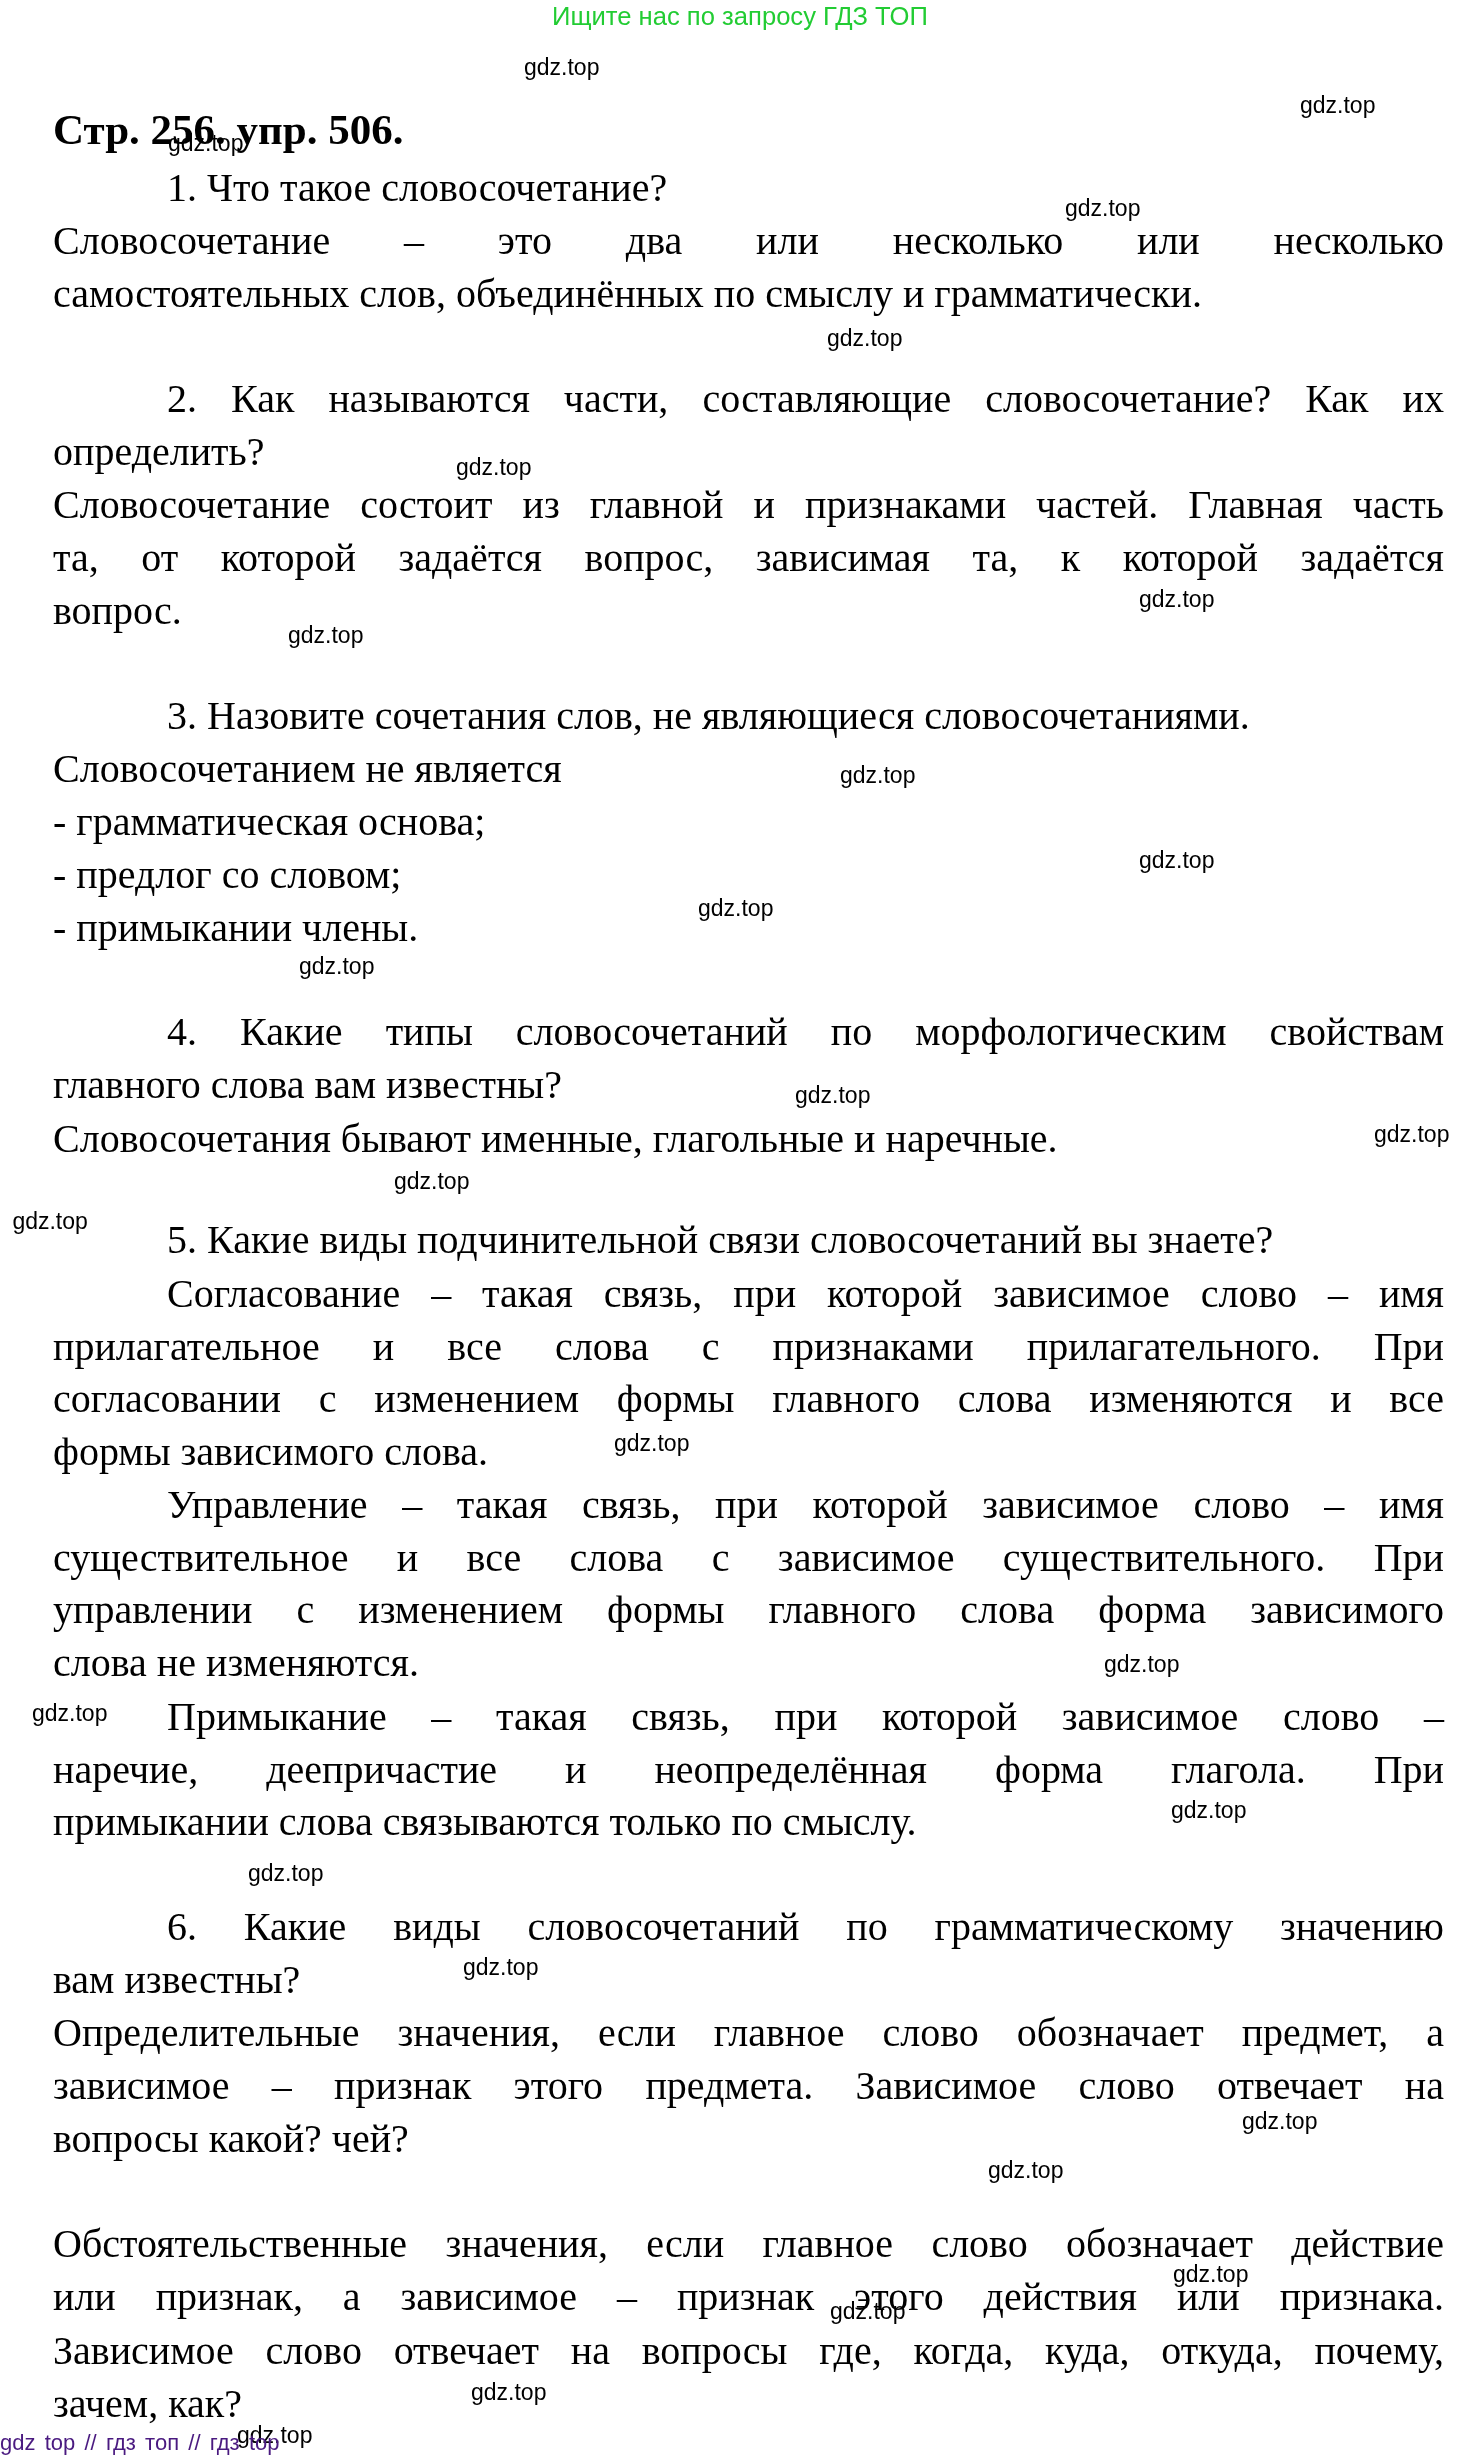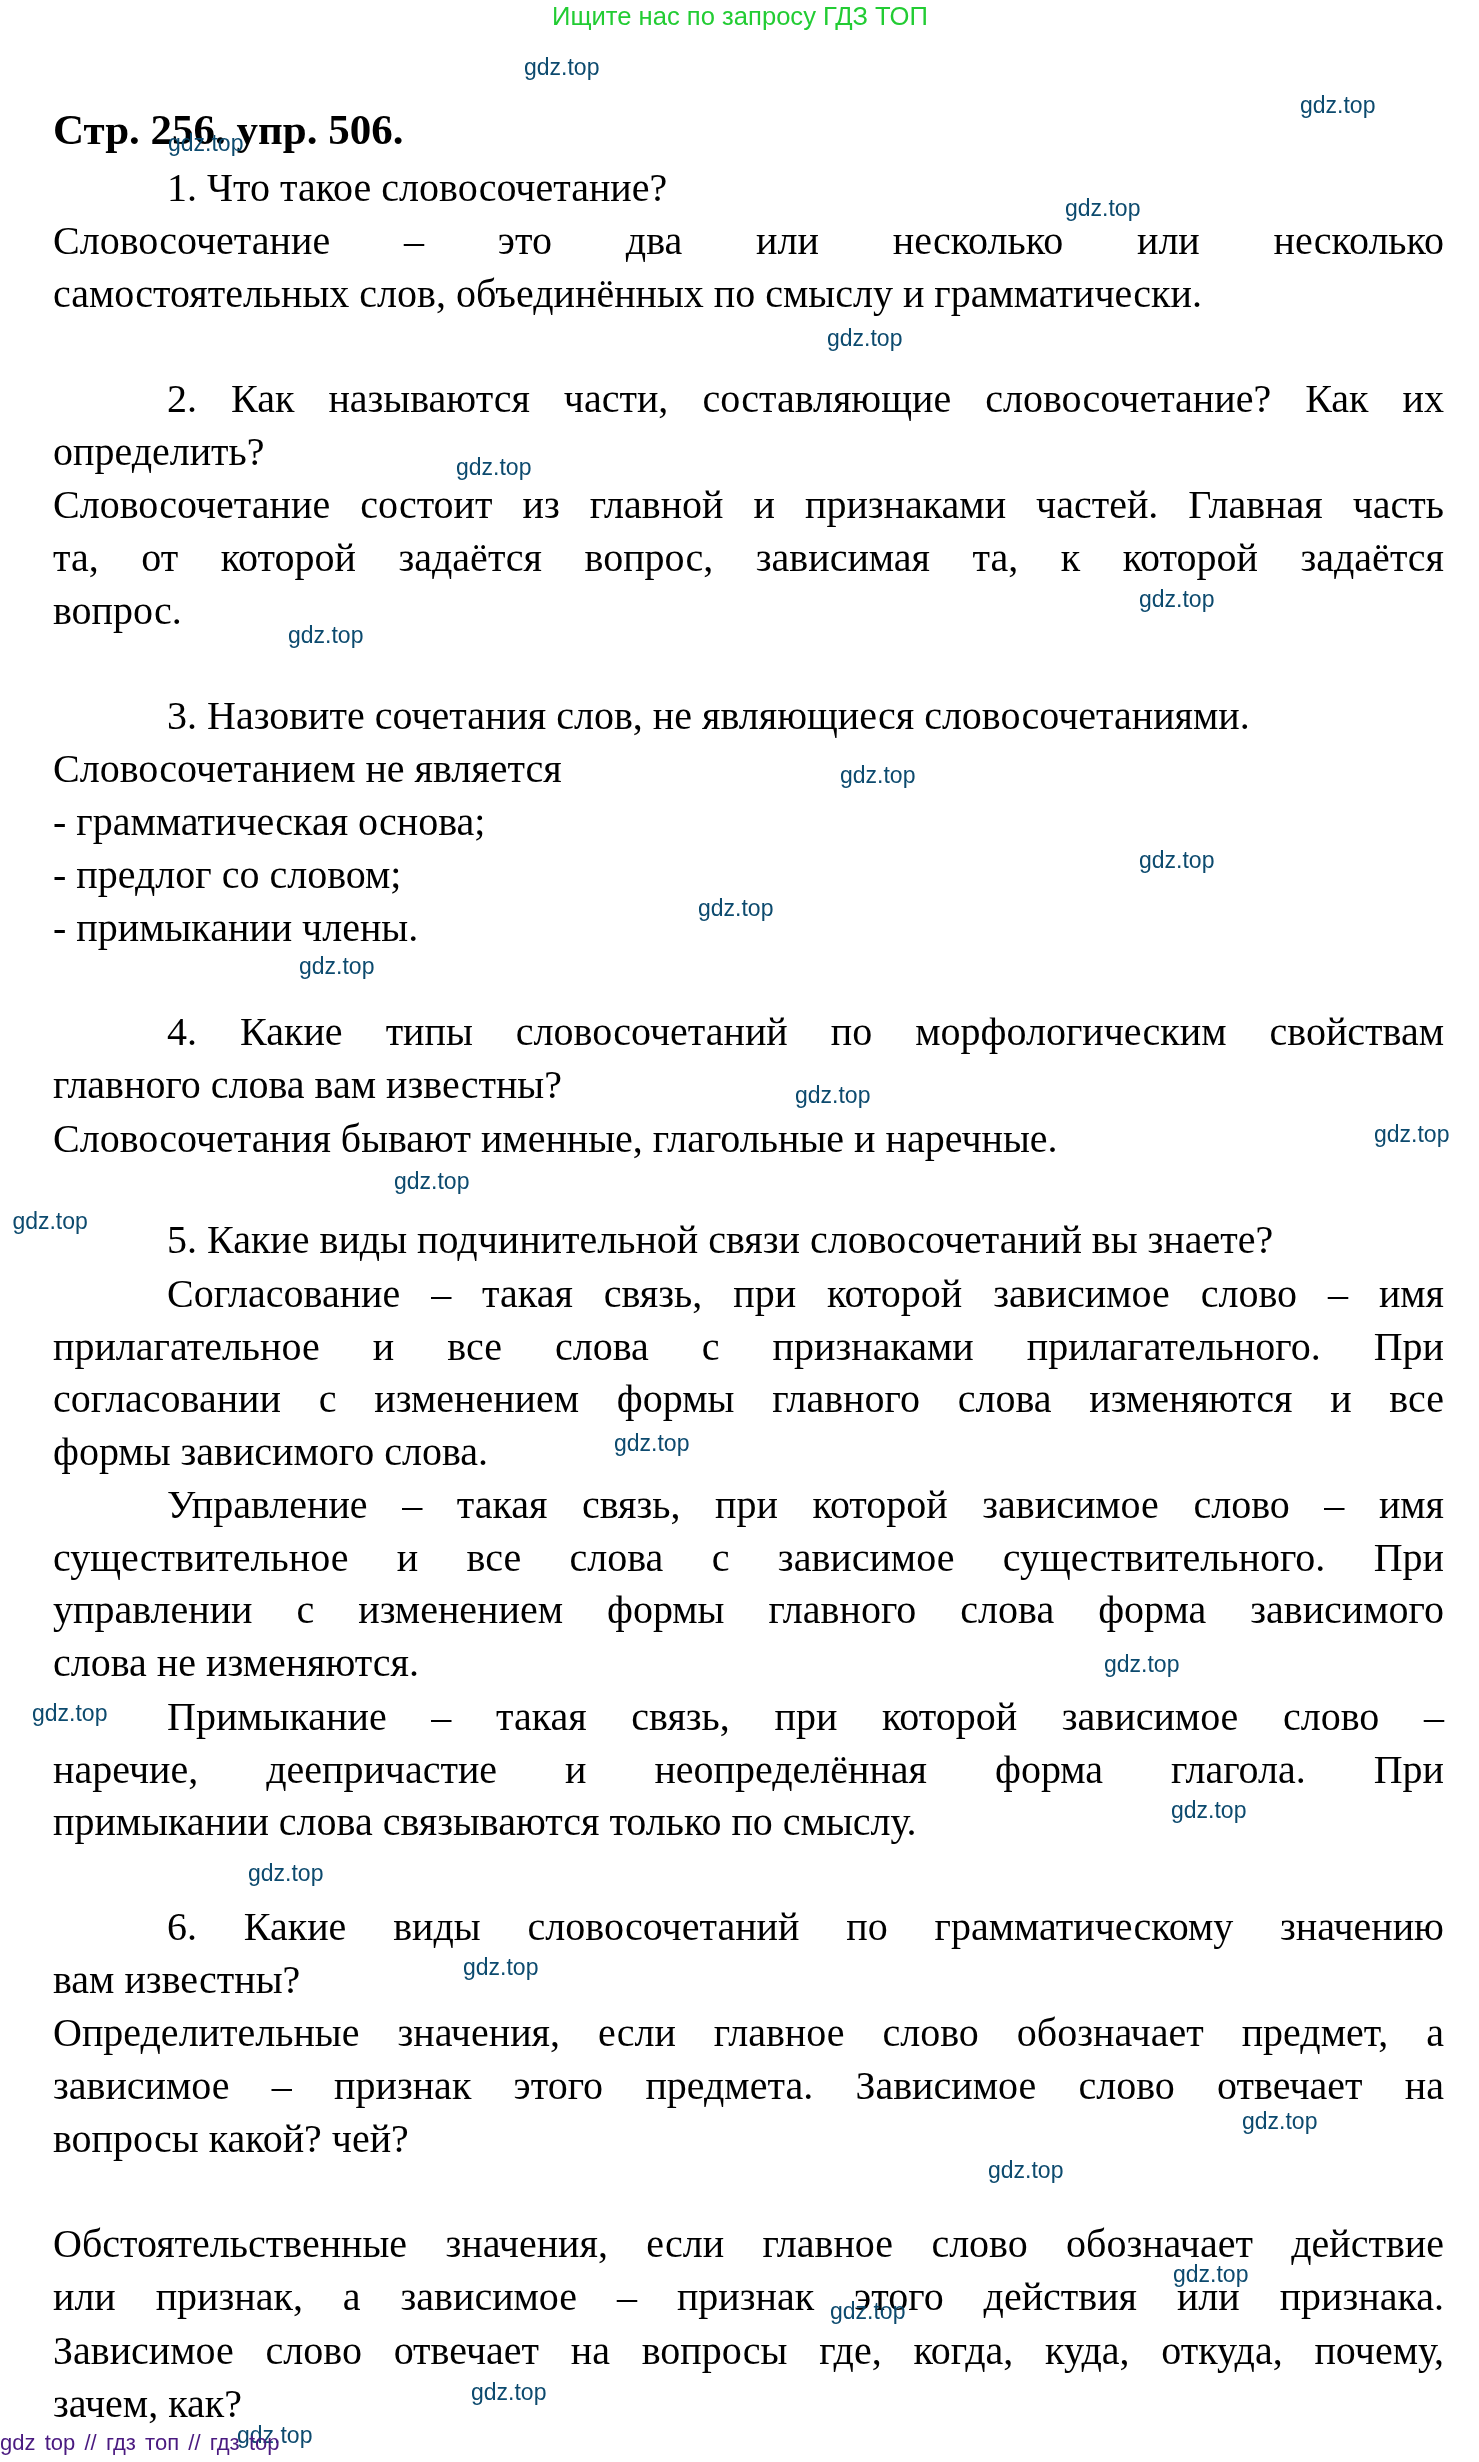--- a/index.html
+++ b/index.html
@@ -7,21 +7,21 @@
   .top-banner { position:absolute; left:0; width:1480px; top:1.6px; text-align:center;
     font-family:"Liberation Sans", sans-serif; font-size:25.6px; color:#22cc33; line-height:28px; }
   .bottom-banner { position:absolute; left:0; width:1480px; top:2427px; 
     font-family:"Liberation Sans", sans-serif; font-size:22px; color:#4a1a80; line-height:31px; word-spacing:3.1px; }
   .title { position:absolute; left:53px; top:57px; font-family:"Liberation Serif", serif;
     font-weight:bold; font-size:43px; line-height:50px; color:#000;margin-top:48px; }
   .line { position:absolute; left:53px; width:1391px; font-family:"Liberation Serif", serif;
     font-size:40px; line-height:50px; color:#000000; white-space:nowrap; }
   .line.j { text-align:justify; text-align-last:justify; white-space:normal; }
   .line.ind { left:167px; width:1277px; }
-  .wm { position:absolute; font-family:"Liberation Sans", sans-serif; font-size:23px; color:#0c4a6e; line-height:26px; white-space:nowrap; }
+  .wm { position:absolute; font-family:"Liberation Sans", sans-serif; font-size:23px; color:#000000; line-height:26px; white-space:nowrap; }
 </style>
 </head>
 <body>
 
 <div class="top-banner">Ищите нас по запросу ГДЗ ТОП</div>
 <div class="title">Стр. 256. упр. 506.</div>
 
 <div class="line ind" style="top:163px">1. Что такое словосочетание?</div>
 <div class="line j" style="top:216px">Словосочетание – это два или несколько или несколько</div>
 <div class="line" style="top:269px">самостоятельных слов, объединённых по смыслу и грамматически.</div>

